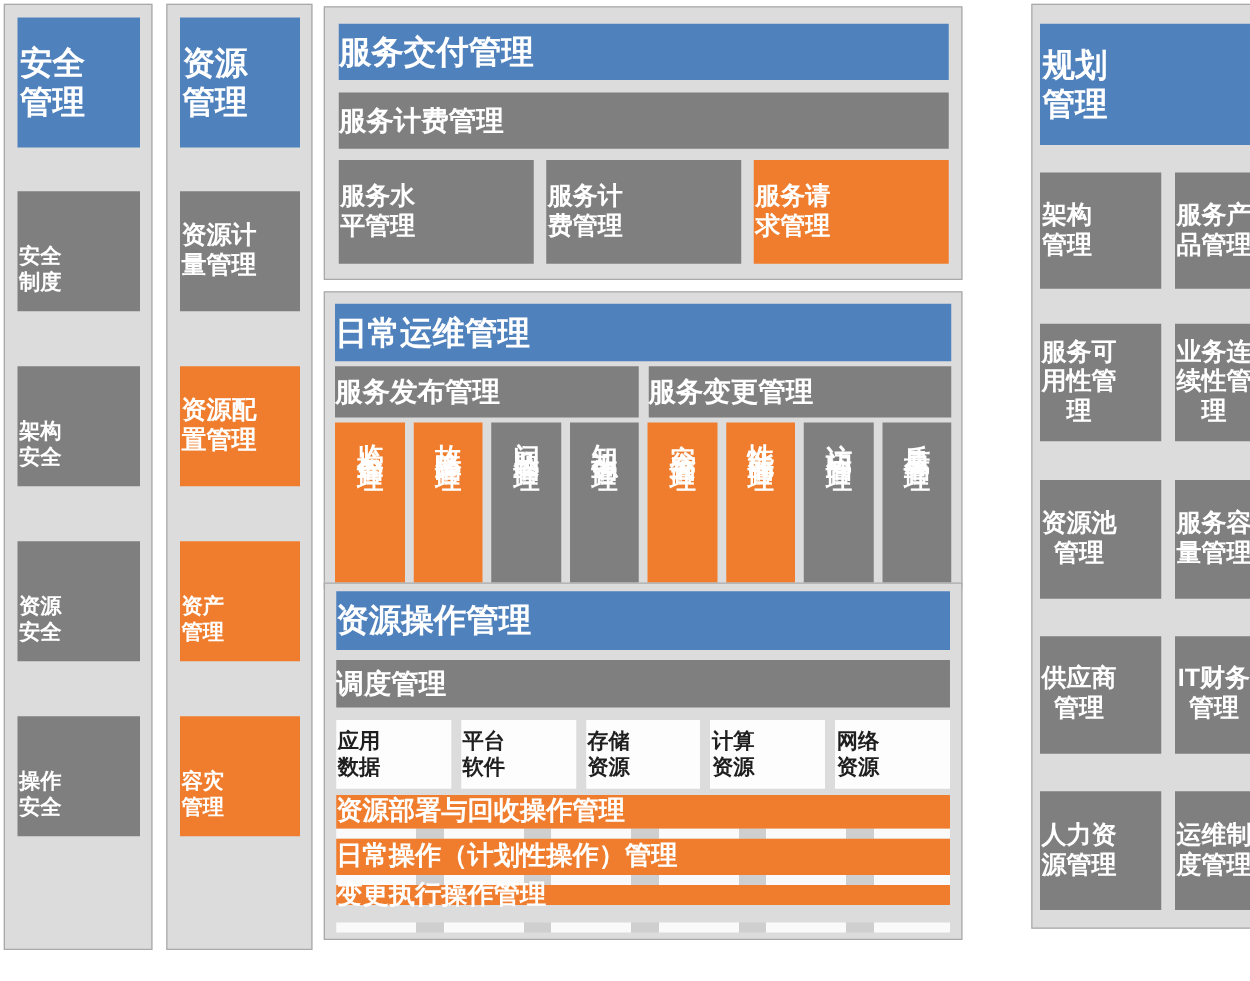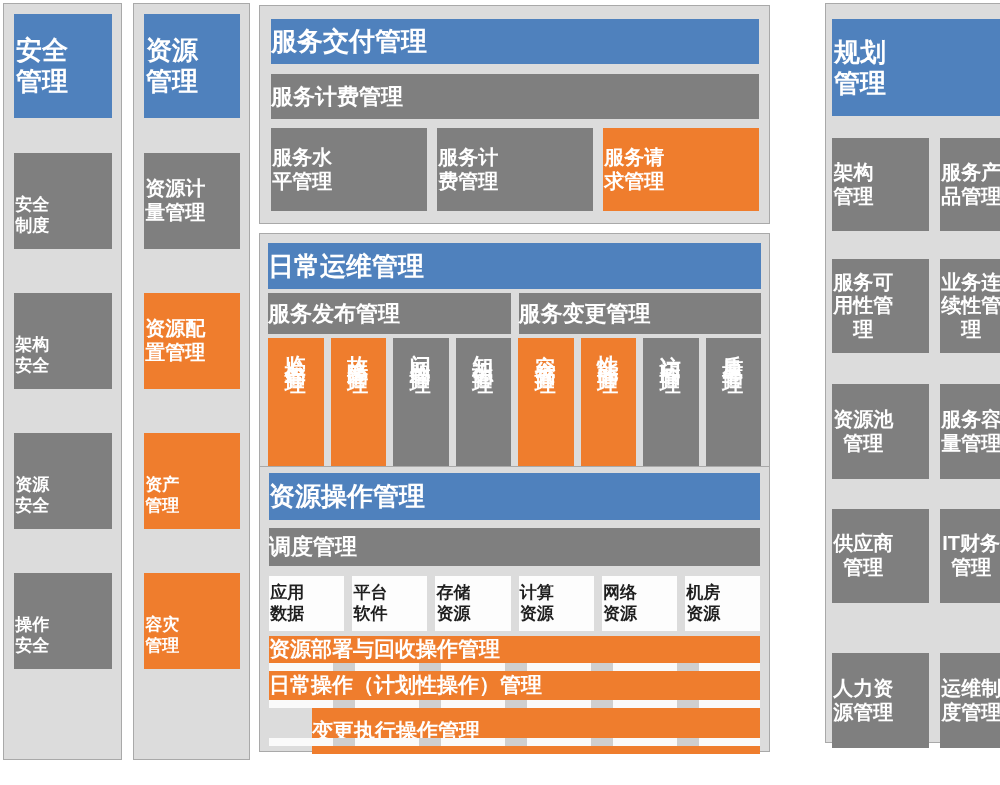--- a/index.html
+++ b/index.html
@@ -41,41 +41,41 @@
   .strip .r3{top:429px;height:96px;}
   .strip .r4{top:569px;height:96px;}
   .t4{font-size:17px;margin-top:29px;}
   .t6{font-size:20px;}
 
   
   #strip-planning .phdr{position:absolute;left:6px;right:7px;top:15px;height:97px;font-size:26px;}
   .pbox{position:absolute;width:97px;font-size:20px;}
   .pleft{left:6px;} .pright{left:114px;width:99px;}
   .pr1{top:134px;height:93px;} .pr2{top:255px;height:94px;} .pr3{top:380px;height:95px;}
-  .pr4{top:505px;height:94px;} .pr5{top:649px;height:95px;}
+  .pr4{top:505px;height:94px;} .pr5{top:629px;height:95px;}
 
   
   .ptitle{position:absolute;font-size:26px;white-space:nowrap;}
   #panel-delivery .ptitle{left:11px;right:10px;top:13px;height:45px;}
   #panel-delivery .catalog{position:absolute;left:11px;right:10px;top:68px;height:45px;font-size:22px;white-space:nowrap;}
   #panel-delivery .row4{position:absolute;left:11px;right:10px;top:122px;height:83px;display:flex;gap:10px;}
   .row4 .box{flex:1;font-size:20px;}
 
   #panel-ops .ptitle{left:8px;right:8px;top:9px;height:46px;}
   #panel-ops .bars2{position:absolute;left:8px;right:8px;top:59px;height:41px;display:flex;gap:8px;}
   .bars2 .box{flex:1;font-size:22px;white-space:nowrap;}
   #panel-ops .row8{position:absolute;left:8px;right:8px;top:104px;height:130px;display:flex;gap:7px;}
   .row8 .box{flex:1;font-size:21px;writing-mode:vertical-rl;text-orientation:upright;letter-spacing:6px;line-height:1;}
 
   #panel-resops .ptitle{left:9px;right:9px;top:6px;height:47px;}
   #panel-resops .sched{position:absolute;left:9px;right:9px;top:61px;height:38px;font-size:22px;white-space:nowrap;}
   #panel-resops .row6{position:absolute;left:9px;right:9px;top:109px;height:55px;display:flex;gap:8px;}
   .row6 .box{flex:1;font-size:17px;line-height:1.2;}
   .obar{position:absolute;left:9px;right:9px;font-size:21px;white-space:nowrap;}
-  .ob1{top:169px;height:27px;} .ob2{top:204px;height:29px;} .ob3{top:241px;height:46px;margin-left:43px;}
+  .ob1{top:169px;height:27px;} .ob2{top:204px;height:29px;} .ob3{top:241px;height:16px;}
   .tick{position:absolute;left:9px;right:9px;height:8px;
         background:repeating-linear-gradient(to right,#fafafa 0 64px,#cfcfcf 64px 86px);}
   .tk1{top:196px;} .tk2{top:233px;} .tk3{top:271px;}
 </style>
 </head>
 <body>
 
 <div id="page">
 
   <div id="strip-security" class="strip">
@@ -160,23 +160,20 @@
         </div>
       <div class="box white">
           <span class="lbl w2">存储资源</span>
         </div>
       <div class="box white">
           <span class="lbl w2">计算资源</span>
         </div>
       <div class="box white">
           <span class="lbl w2">网络资源</span>
         </div>
-      <div class="box white">
-          <span class="lbl w2">机房资源</span>
-        </div>
     </div>
     <div class="box orange obar ob1">资源部署与回收操作管理</div>
     <div class="tick tk1"></div>
     <div class="box orange obar ob2">日常操作（计划性操作）管理</div>
     <div class="tick tk2"></div>
     <div class="box orange obar ob3">变更执行操作管理</div>
     <div class="tick tk3"></div>
   </div>
 
   <div id="strip-planning" class="strip">

